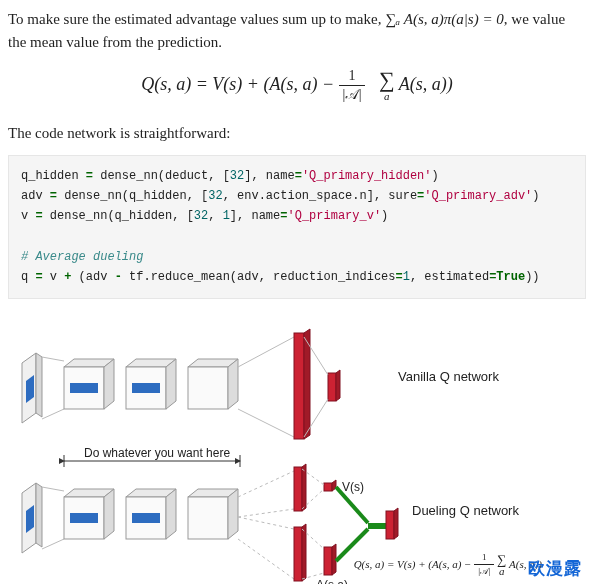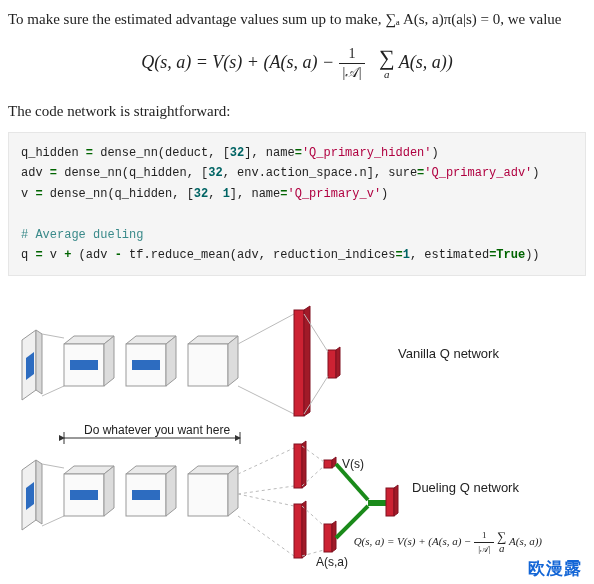--- a/index.html
+++ b/index.html
@@ -10,20 +10,21 @@
     font-size: 15px;
     color: #222;
     background: #fff;
   }
   .paragraph {
     line-height: 1.5;
     margin: 0 0 10px 0;
   }
   .math-inline {
     font-family: 'Times New Roman', serif;
+    font-style: italic;
   }
   .equation-block {
     text-align: center;
     font-family: 'Times New Roman', serif;
     font-style: italic;
     font-size: 18px;
     margin: 16px 0 20px 0;
   }
   .frac {
     display: inline-block;
@@ -64,22 +65,22 @@
     padding: 10px 12px;
     font-family: Menlo, Consolas, 'Courier New', monospace;
     font-size: 12px;
     line-height: 1.7;
     white-space: pre;
     overflow-x: auto;
     margin: 6px 0 18px 0;
   }
   .code-block .kw { color: #006400; font-weight: bold; }
   .code-block .str { color: #b00040; text-align: right; }
-  .code-block .num { color: #006464; font-weight: bold; }
-  .code-block .cmt { color: #3a8a8a; }
+  .code-block .num { color: #006464; }
+  .code-block .cmt { color: #3a8a8a; font-style: italic; }
   .figure {
     width: 100%;
     margin-top: 6px;
   }
   .watermark {
     position: absolute;
     right: 12px;
     bottom: 4px;
     font-family: 'Microsoft YaHei', sans-serif;
     font-weight: 700;
@@ -89,20 +90,21 @@
   }
 </style>
 </head>
 <body>
 
 
 
 
 <p class="paragraph">
   <span>To make sure the estimated advantage values sum up to make, </span><span class="math-inline">∑ₐ A(s, a)π(a|s) = 0</span><span>, we value</span><br>
+  <span>the mean value from the prediction.</span>
 </p>
 
 
 <div class="equation-block">
   <span>Q(s, a) = V(s) + (A(s, a) − </span>
   <span class="frac">
     <span class="num">1</span>
     <span class="den">|𝒜|</span>
   </span>
   &nbsp;

